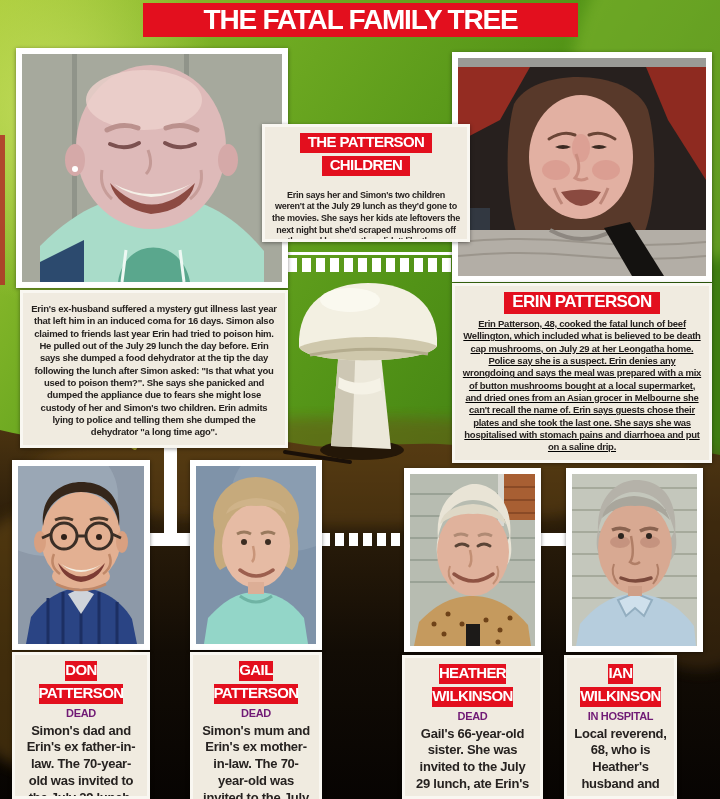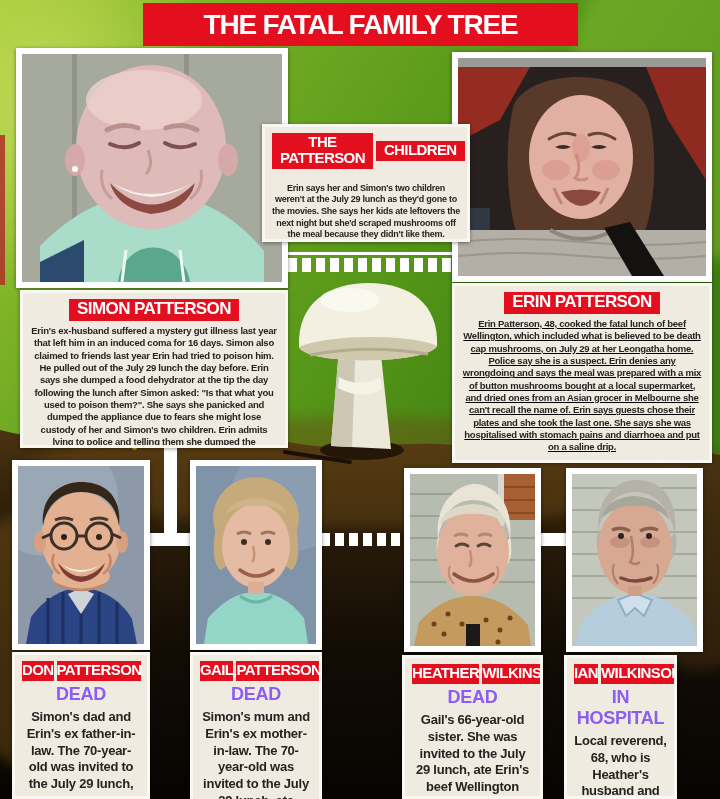--- a/index.html
+++ b/index.html
@@ -1,34 +1,34 @@
 <!DOCTYPE html>
 <html><head>
 <meta charset="utf-8">
 <style>
   html,body{margin:0;padding:0;background:#222;}
   .page{position:relative;width:720px;height:799px;overflow:hidden;
         font-family:"Liberation Sans",sans-serif;background:#0d0905;}
   .bg{position:absolute;left:0;top:0;z-index:0;}
   
-  .banner{position:absolute;left:143px;top:3px;width:435px;height:43px;background:#e30f1e;
+  .banner{position:absolute;left:143px;top:3px;width:435px;height:34px;background:#e30f1e;
           color:#fff;display:flex;align-items:center;justify-content:center;
           font-size:28px;font-weight:bold;letter-spacing:-1.2px;z-index:3;}
   
   .photo-card{position:absolute;background:#fff;padding:6px;z-index:2;box-shadow:0 1px 4px rgba(0,0,0,.45);}
   .photo-card svg{display:block;}
   
   .text-card{position:absolute;background:#f0ebe0;border:3px solid #f9f7f1;z-index:2;
              text-align:center;padding:6px 7px;box-sizing:border-box;overflow:hidden;
              box-shadow:0 1px 4px rgba(0,0,0,.4);}
   .chip{display:inline-block;background:#e30f1e;color:#fff;font-weight:bold;
         padding:1px 8px 3px;font-size:17px;letter-spacing:-0.6px;line-height:1.05;}
   .chip.small{font-size:15px;padding:1px 0 3px;}
-  .chip-stack{display:flex;flex-direction:row;align-items:center;gap:3px;margin-bottom:2px;}
-  .status{color:#8b5cf6;font-weight:bold;font-size:18px;letter-spacing:-0.3px;margin:3px 0 2px;}
+  .chip-stack{display:flex;flex-direction:column;align-items:center;gap:3px;margin-bottom:2px;}
+  .status{color:#701a75;font-weight:bold;font-size:11px;letter-spacing:-0.3px;margin:3px 0 2px;}
   .body-text{color:#262220;font-weight:bold;font-size:9.5px;line-height:1.3;
              letter-spacing:-0.25px;margin-top:4px;}
   .plate .body-text{font-size:13px;}
   
   .connector{position:absolute;background:#fff;z-index:1;}
   .dash-strip{position:absolute;height:13px;z-index:1;
       background:repeating-linear-gradient(90deg,#fff 0 9px,rgba(255,255,255,0) 9px 14px);}
   .film-strip{position:absolute;left:288px;top:252px;width:167px;z-index:1;}
   .film-strip .rail{height:3px;background:#fff;margin-bottom:3px;}
   .film-strip .dashes{height:14px;
@@ -152,21 +152,20 @@
 
   <div class="text-card" style="left:262px;top:124px;width:208px;height:118px;">
     <div class="chip-stack">
       <span class="chip" style="font-size:15px;">THE PATTERSON</span>
       <span class="chip" style="font-size:15px;">CHILDREN</span>
     </div>
     <div class="body-text" style="font-size:9px;margin-top:14px;">Erin says her and Simon's two children weren't at the July 29 lunch as they'd gone to the movies. She says her kids ate leftovers the next night but she'd scraped mushrooms off the meal because they didn't like them.</div>
   </div>
 
   <div class="text-card" style="left:20px;top:290px;width:268px;height:158px;">
-    <span class="chip">SIMON PATTERSON</span>
     <div class="body-text">Erin's ex-husband suffered a mystery gut illness last year that left him in an induced coma for 16 days. Simon also claimed to friends last year Erin had tried to poison him. He pulled out of the July 29 lunch the day before. Erin says she dumped a food dehydrator at the tip the day following the lunch after Simon asked: "Is that what you used to poison them?". She says she panicked and dumped the appliance due to fears she might lose custody of her and Simon's two children. Erin admits lying to police and telling them she dumped the dehydrator "a long time ago".</div>
   </div>
 
   <div class="text-card" style="left:452px;top:283px;width:260px;height:180px;text-decoration:underline;">
     <span class="chip">ERIN PATTERSON</span>
     <div class="body-text">Erin Patterson, 48, cooked the fatal lunch of beef Wellington, which included what is believed to be death cap mushrooms, on July 29 at her Leongatha home. Police say she is a suspect. Erin denies any wrongdoing and says the meal was prepared with a mix of button mushrooms bought at a local supermarket, and dried ones from an Asian grocer in Melbourne she can't recall the name of. Erin says guests chose their plates and she took the last one. She says she was hospitalised with stomach pains and diarrhoea and put on a saline drip.</div>
   </div>
 
   <div class="photo-card" style="left:12px;top:460px;width:126px;height:178px;">
     <svg width="126" height="178" viewBox="0 0 126 178" preserveAspectRatio="none">

